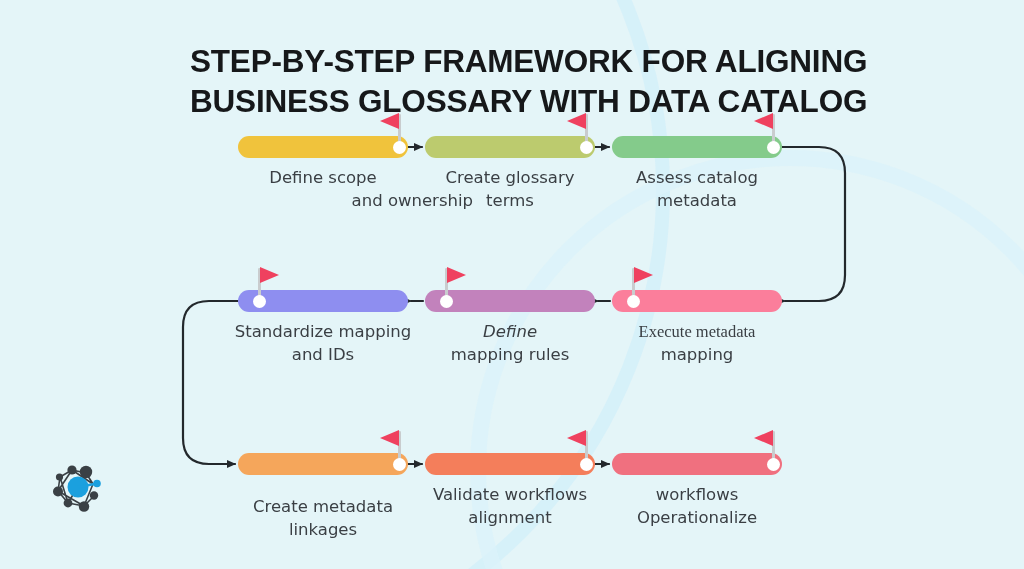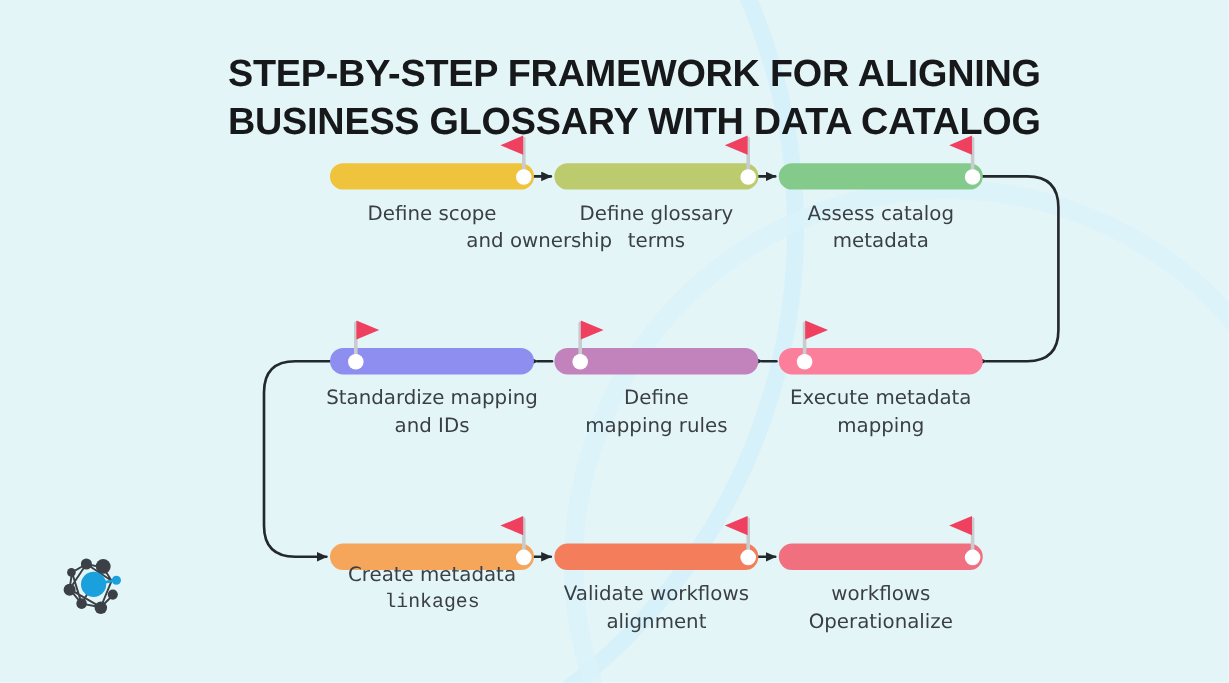--- a/index.html
+++ b/index.html
@@ -46,21 +46,20 @@
     line-height: 1.26;
     letter-spacing: -0.2px;
     color: #16181A;
   }
   #title .tline { display: block; white-space: nowrap; }
 
   
   #flow {
     position: absolute;
     inset: 0;
-    margin-left: 37px;
   }
   #connectors {
     position: absolute;
     left: 0; top: 0;
     width: 1024px; height: 569px;
   }
 
   
   .step { position: absolute; }
   .bar {
@@ -152,72 +151,72 @@
           <span style="display: block;">Define scope</span>
           <span style="display: block; text-align: right;">and ownership</span>
         </div>
       </div>
       <div class="step">
         <div class="bar" style="left: 425px; top: 136px; width: 170px; background: rgb(188, 203, 110);"></div>
         <div class="pole" style="left: 585px; top: 114px;"></div>
         <div class="flag left" style="top: 113px; left: 567px;"></div>
         <div class="node-dot" style="left: 580px; top: 140.5px;"></div>
         <div class="caption" style="left: 360px; top: 167px; width: 300px;">
-          <span style="display: block;">Define glossary</span>
+          <span style="display: block;">Create glossary</span>
           <span style="display: block;">terms</span>
         </div>
       </div>
       <div class="step">
         <div class="bar" style="left: 612px; top: 136px; width: 170px; background: rgb(132, 203, 139);"></div>
         <div class="pole" style="left: 772px; top: 114px;"></div>
         <div class="flag left" style="top: 113px; left: 754px;"></div>
         <div class="node-dot" style="left: 767px; top: 140.5px;"></div>
         <div class="caption" style="left: 547px; top: 167px; width: 300px;">
           <span style="display: block;">Assess catalog</span>
           <span style="display: block;">metadata</span>
         </div>
       </div>
       <div class="step">
         <div class="bar" style="left: 612px; top: 290px; width: 170px; background: rgb(251, 126, 155);"></div>
         <div class="pole" style="left: 632px; top: 268px;"></div>
         <div class="flag right" style="top: 267px; left: 634px;"></div>
         <div class="node-dot" style="left: 627px; top: 294.5px;"></div>
         <div class="caption" style="left: 547px; top: 321px; width: 300px;">
-          <span style="display: block;">Execute metadata</span>
+          <span style="display: block; font-family: Liberation Serif, serif;">Execute metadata</span>
           <span style="display: block;">mapping</span>
         </div>
       </div>
       <div class="step">
         <div class="bar" style="left: 425px; top: 290px; width: 170px; background: rgb(194, 130, 188);"></div>
         <div class="pole" style="left: 445px; top: 268px;"></div>
         <div class="flag right" style="top: 267px; left: 447px;"></div>
         <div class="node-dot" style="left: 440px; top: 294.5px;"></div>
         <div class="caption" style="left: 360px; top: 321px; width: 300px;">
-          <span style="display: block;">Define</span>
+          <span style="display: block; font-style: italic;">Define</span>
           <span style="display: block;">mapping rules</span>
         </div>
       </div>
       <div class="step">
         <div class="bar" style="left: 238px; top: 290px; width: 170px; background: rgb(142, 142, 240);"></div>
         <div class="pole" style="left: 258px; top: 268px;"></div>
         <div class="flag right" style="top: 267px; left: 260px;"></div>
         <div class="node-dot" style="left: 253px; top: 294.5px;"></div>
         <div class="caption" style="left: 173px; top: 321px; width: 300px;">
           <span style="display: block;">Standardize mapping</span>
           <span style="display: block;">and IDs</span>
         </div>
       </div>
       <div class="step">
         <div class="bar" style="left: 238px; top: 453px; width: 170px; background: rgb(245, 166, 91);"></div>
         <div class="pole" style="left: 398px; top: 431px;"></div>
         <div class="flag left" style="top: 430px; left: 380px;"></div>
         <div class="node-dot" style="left: 393px; top: 457.5px;"></div>
-        <div class="caption" style="left: 173px; top: 468px; width: 300px;">
+        <div class="caption" style="left: 173px; top: 496px; width: 300px;">
           <span style="display: block;">Create metadata</span>
-          <span style="display: block; font-family: Liberation Mono, monospace;">linkages</span>
+          <span style="display: block;">linkages</span>
         </div>
       </div>
       <div class="step">
         <div class="bar" style="left: 425px; top: 453px; width: 170px; background: rgb(244, 126, 91);"></div>
         <div class="pole" style="left: 585px; top: 431px;"></div>
         <div class="flag left" style="top: 430px; left: 567px;"></div>
         <div class="node-dot" style="left: 580px; top: 457.5px;"></div>
         <div class="caption" style="left: 360px; top: 484px; width: 300px;">
           <span style="display: block;">Validate workflows</span>
           <span style="display: block;">alignment</span>

